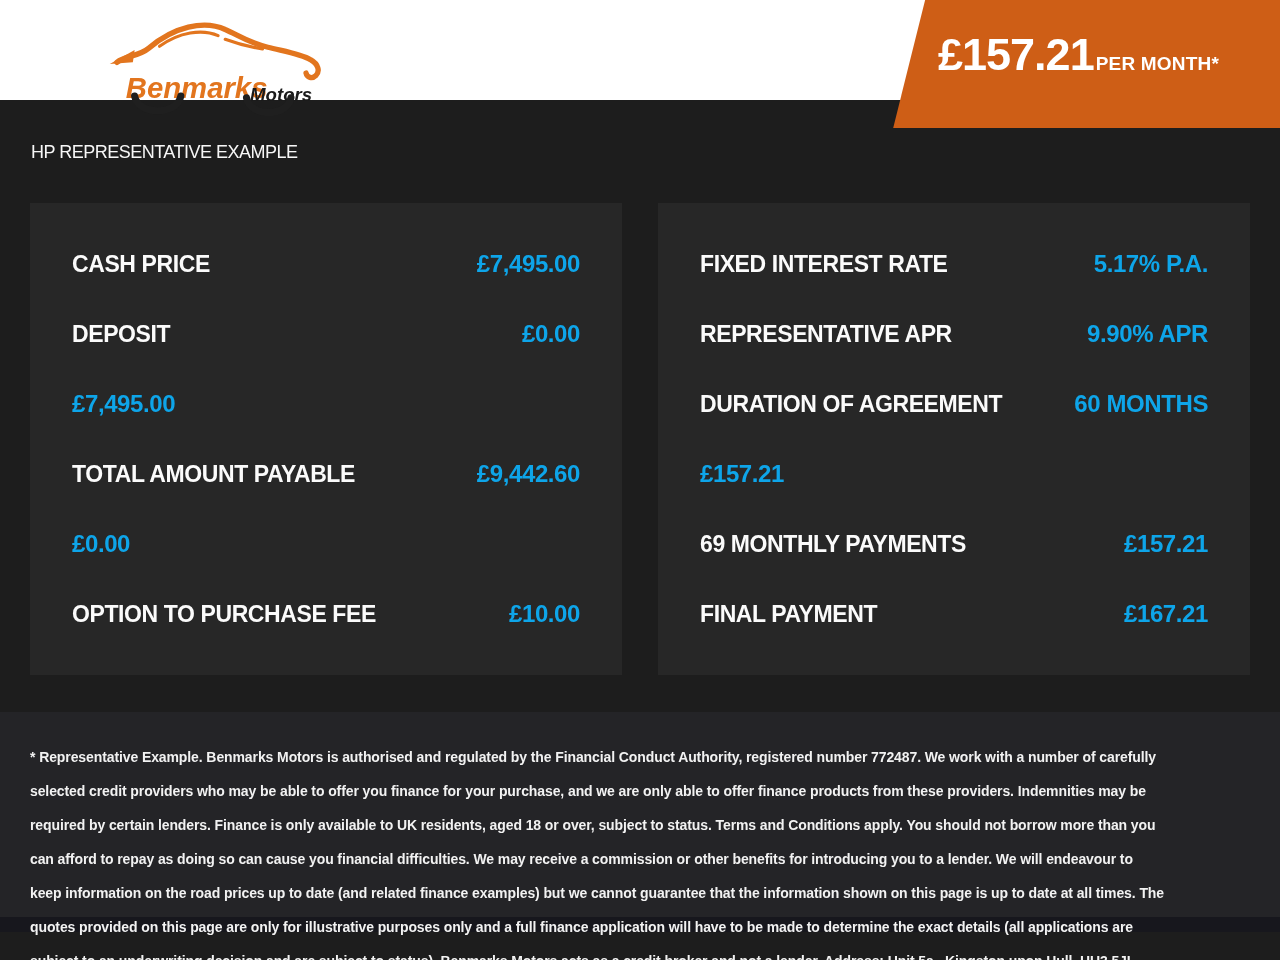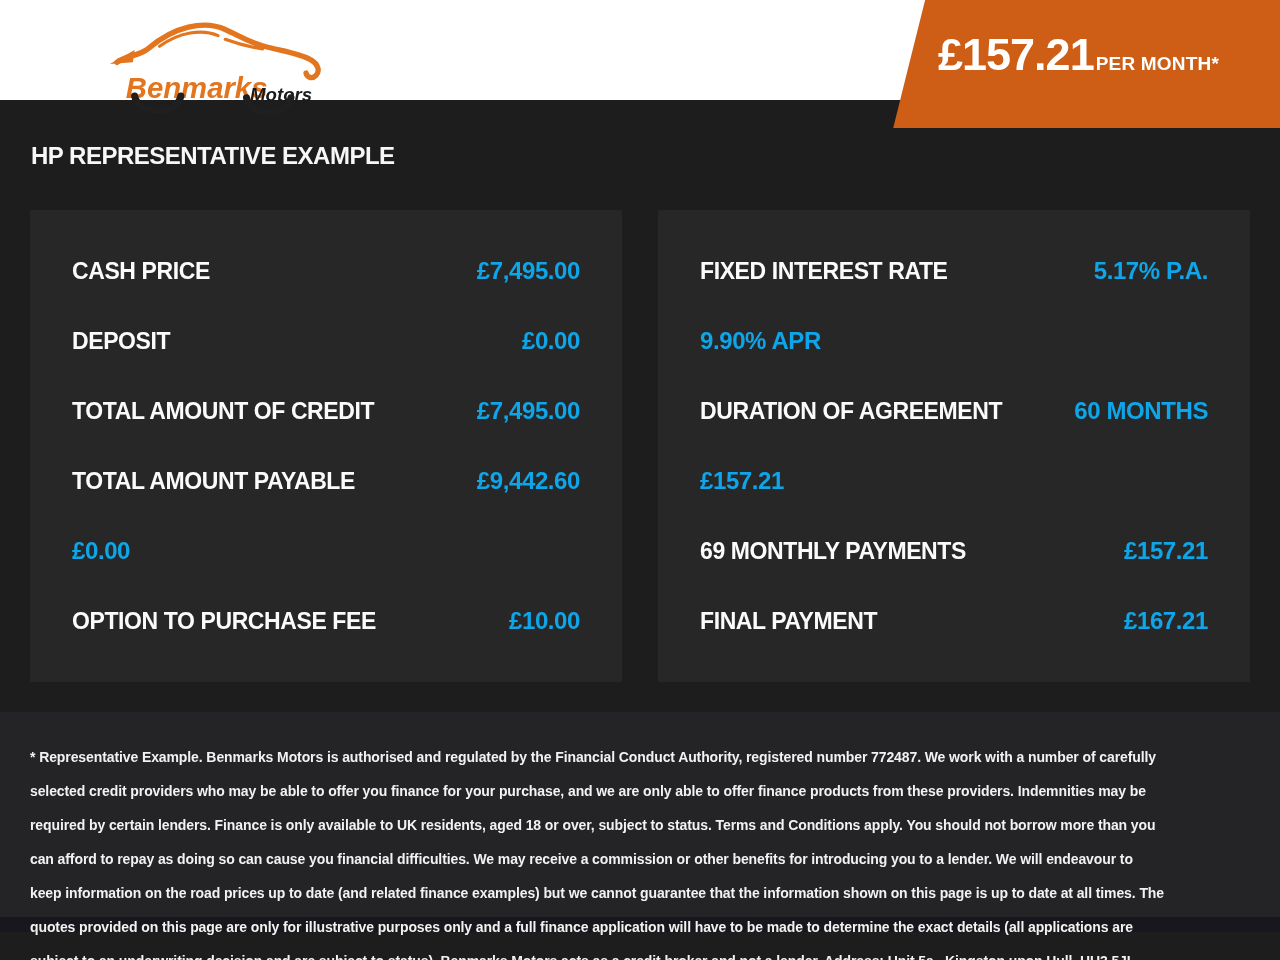--- a/index.html
+++ b/index.html
@@ -39,21 +39,21 @@
     color: #ffffff; font-size: 19px; font-weight: 700;
     margin-left: 2px; letter-spacing: 0.2px;
   }
 
   
   .main {
     width: 1280px; height: 612px;
     background: #1d1d1d;
   }
   .page-title {
-    color: #f7f7f7; font-size: 24px; font-weight: 700;
+    color: #f7f7f7; font-size: 18px; font-weight: 400;
     letter-spacing: -0.5px;
     padding: 42px 0 0 31px;
   }
   .panels {
     display: flex; gap: 36px;
     margin: 40px 30px 0 30px;
   }
   .panel {
     flex: 1; height: 472px;
     background: #272727;
@@ -143,21 +143,20 @@
     <div class="panel">
       <div class="frow">
         <span class="flabel">CASH PRICE</span>
         <span class="fvalue">£7,495.00</span>
       </div>
       <div class="frow">
         <span class="flabel">DEPOSIT</span>
         <span class="fvalue">£0.00</span>
       </div>
       <div class="frow">
-        <span class="flabel">TOTAL AMOUNT OF CREDIT</span>
         <span class="fvalue">£7,495.00</span>
       </div>
       <div class="frow">
         <span class="flabel">TOTAL AMOUNT PAYABLE</span>
         <span class="fvalue">£9,442.60</span>
       </div>
       <div class="frow">
         <span class="fvalue">£0.00</span>
       </div>
       <div class="frow">
@@ -165,20 +164,21 @@
         <span class="fvalue">£10.00</span>
       </div>
     </div>
 
     <div class="panel">
       <div class="frow">
         <span class="flabel">FIXED INTEREST RATE</span>
         <span class="fvalue">5.17% P.A.</span>
       </div>
       <div class="frow">
+        <span class="flabel">REPRESENTATIVE APR</span>
         <span class="fvalue">9.90% APR</span>
       </div>
       <div class="frow">
         <span class="flabel">DURATION OF AGREEMENT</span>
         <span class="fvalue">60 MONTHS</span>
       </div>
       <div class="frow">
         <span class="fvalue">£157.21</span>
       </div>
       <div class="frow">

